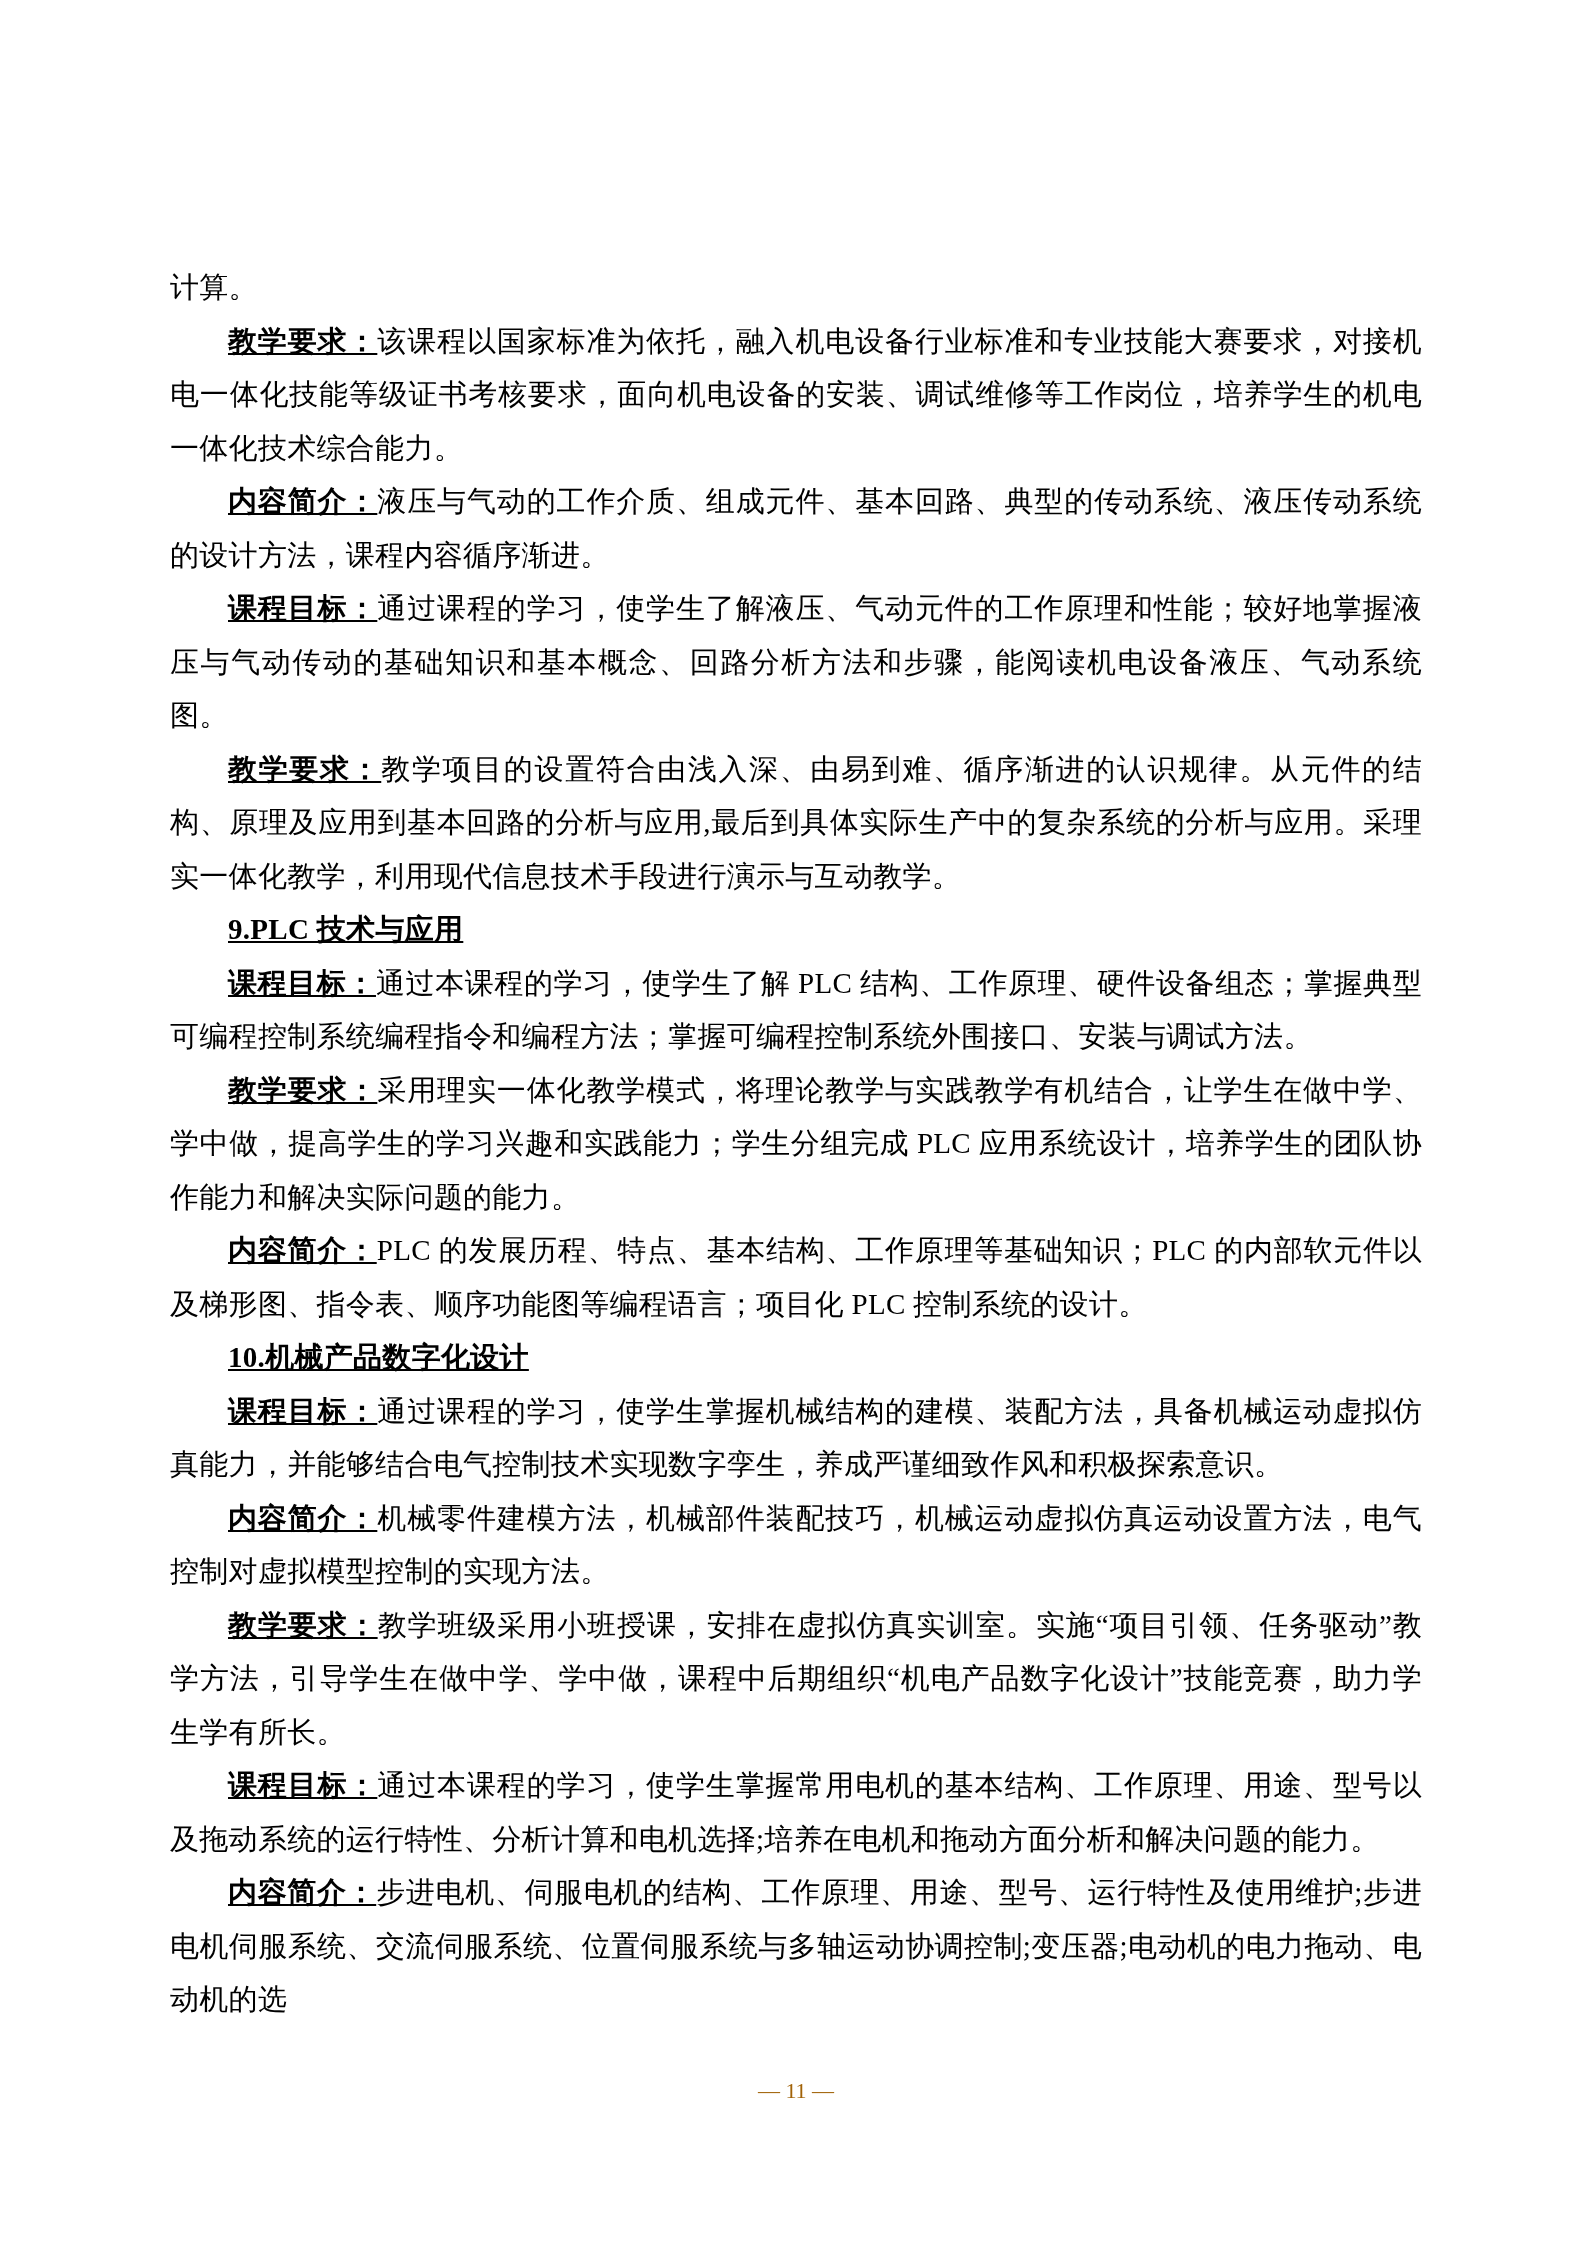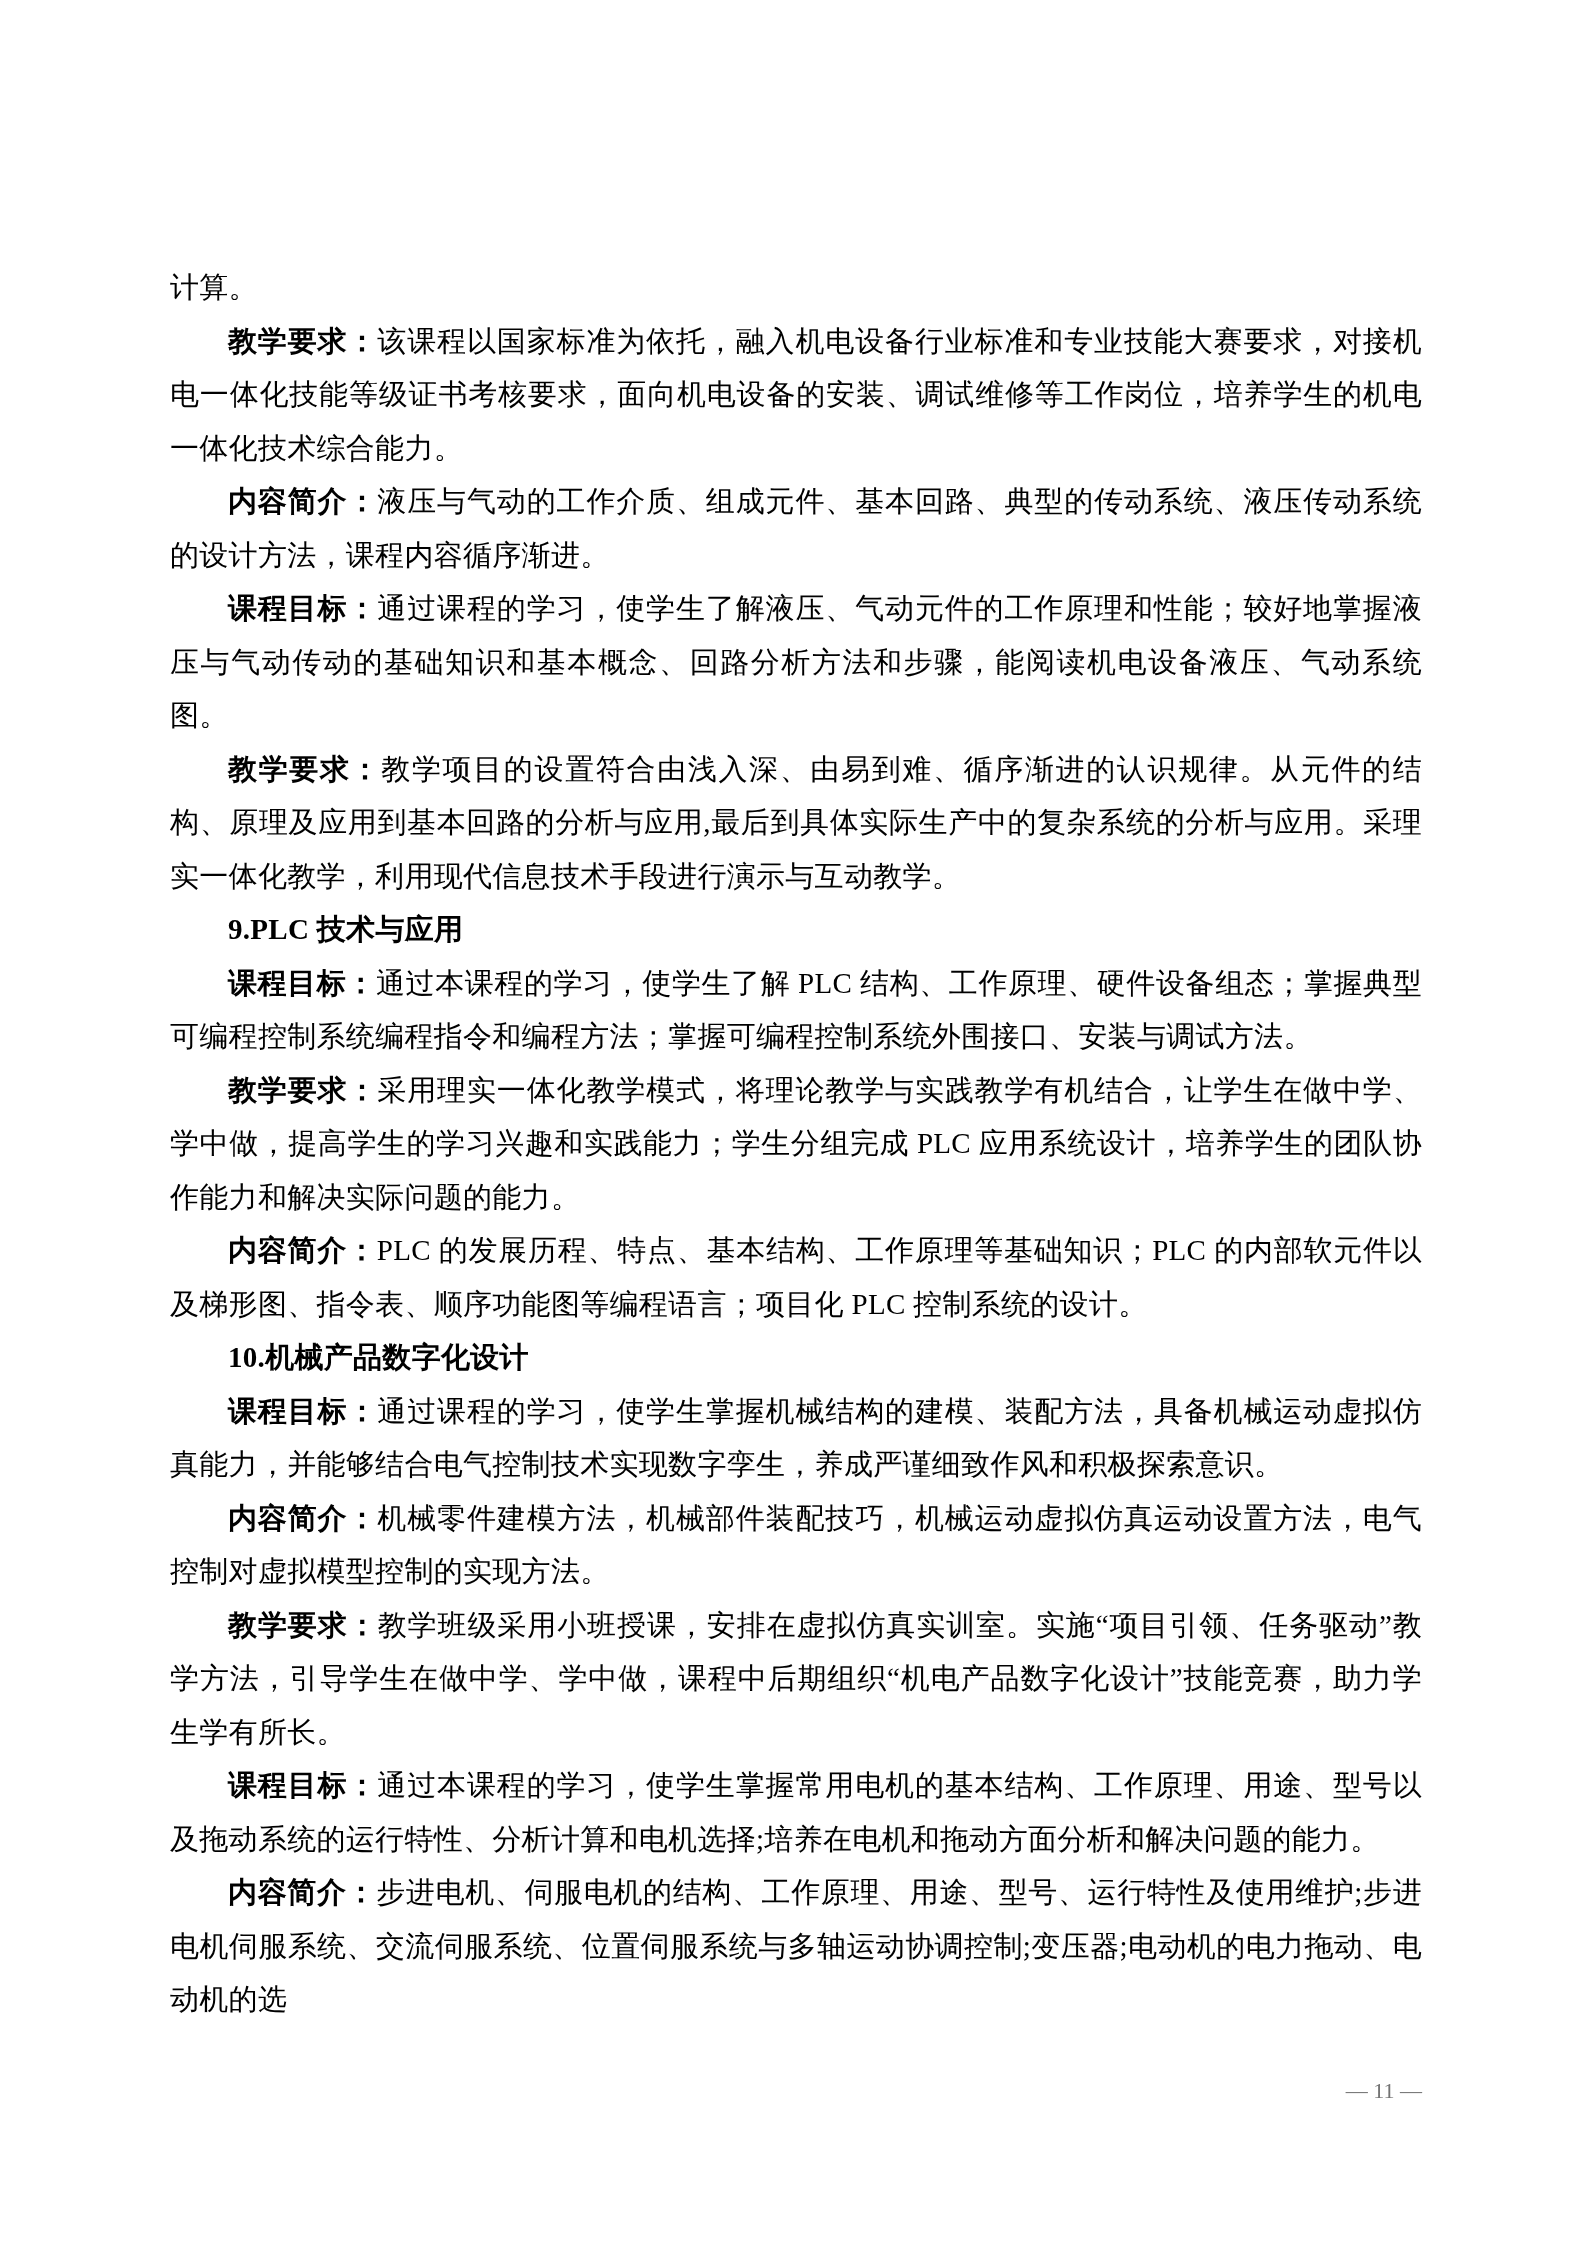--- a/index.html
+++ b/index.html
@@ -31,34 +31,35 @@
   .para {
     margin: 0;
     padding: 0;
     text-indent: 2em;
   }
   .para.continuation {
     text-indent: 0;
   }
   .para .run-label {
     font-weight: bold;
+    text-decoration: underline;
   }
   .para.heading {
     font-weight: bold;
     text-align: left;
   }
   .footer {
     position: absolute;
     top: 2078px;
     left: 170px;
     width: 1252px;
-    text-align: right;
+    text-align: center;
     font-size: 22px;
     line-height: 26px;
-    color: #737373;
+    color: #a16207;
   }
 </style>
 </head>
 <body>
 
 <div class="page">
   <div class="content" id="content">
       <p class="para continuation"><span>计算。</span></p>
       <p class="para body"><b class="run-label">教学要求：</b><span>该课程以国家标准为依托，融入机电设备行业标准和专业技能大赛要求，对接机电一体化技能等级证书考核要求，面向机电设备的安装、调试维修等工作岗位，培养学生的机电一体化技术综合能力。</span></p>
       <p class="para body"><b class="run-label">内容简介：</b><span>液压与气动的工作介质、组成元件、基本回路、典型的传动系统、液压传动系统的设计方法，课程内容循序渐进。</span></p>

